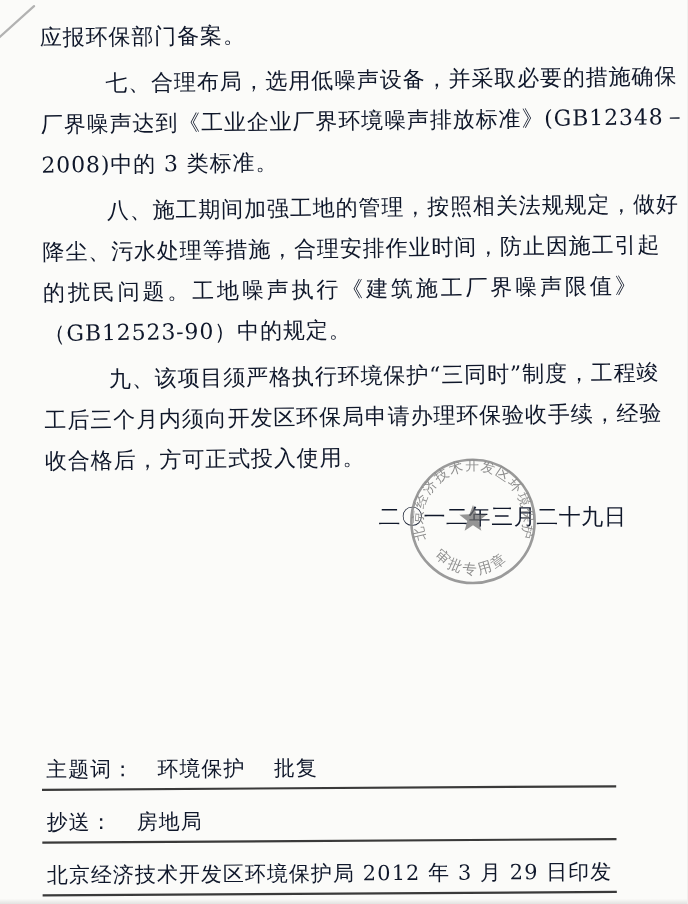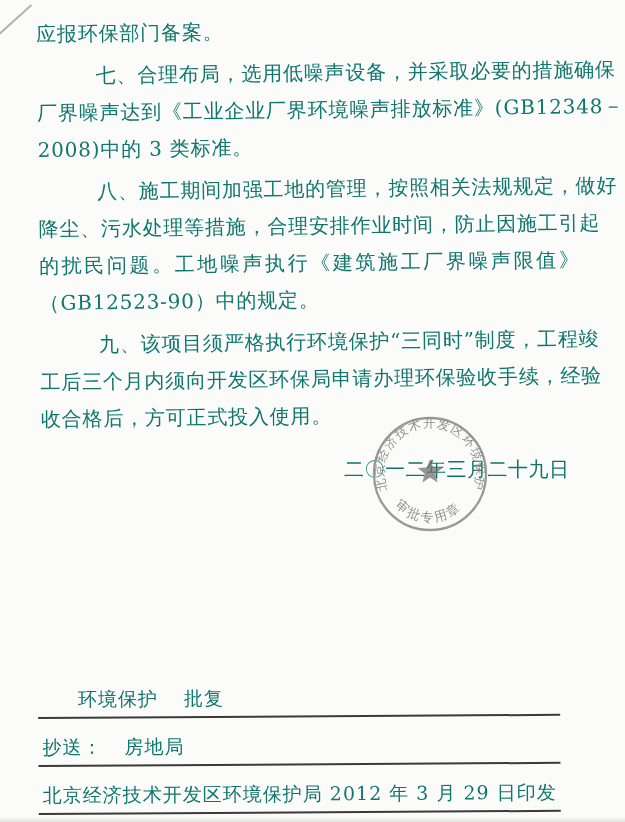--- a/index.html
+++ b/index.html
@@ -1,20 +1,20 @@
 <!DOCTYPE html>
 <html><head>
 <meta charset="utf-8">
 <style>
   html,body { margin:0; padding:0; background:#e8e8e6; }
   .page {
     position:relative; width:625px; height:822px; margin:0 auto;
     background:#fbfbf9; overflow:hidden;
     font-family:"DejaVu Serif","Liberation Serif",serif;
-    color:#0f766e;
+    color:#0f172a;
   }
   .page::after {
     content:""; position:absolute; left:0; right:0; bottom:0; height:5px;
     background:linear-gradient(to bottom, rgba(0,0,0,0), rgba(0,0,0,0.10));
     pointer-events:none;
   }
   .scratch {
     position:absolute; left:-4px; top:36px; width:48px; height:2px;
     background:#9a9a9a; transform:rotate(-42deg); transform-origin:left center;
     border-radius:2px; opacity:.75;
@@ -48,21 +48,21 @@
   }
   .frow {
     display:flex; align-items:flex-end;
     border-bottom:2px solid #3a3a3a;
     font-size:19px; letter-spacing:1px; padding:0 4px 4px 4px;
     white-space:nowrap; height:25px;
   }
   .frow + .frow { margin-top:17px; }
   .kw-label { }
   .v-gap-a { margin-left:22px; }
-  .v-gap-b { margin-left:36px; }
+  .v-gap-b { margin-left:21px; }
   .v-gap-c { margin-left:26px; }
   .cc-gap-a { margin-left:46px; }
   .cc-gap-b { margin-left:22px; }
   .issuer-row { justify-content:space-between; }
 </style>
 </head>
 <body>
 
 <div class="page">
 
@@ -95,20 +95,21 @@
       <textPath href="#arcTop" startOffset="2">北京经济技术开发区环境保护局</textPath>
     </text>
     <text font-size="13" letter-spacing="2">
       <textPath href="#arcBottom" startOffset="6">审批专用章</textPath>
     </text>
   </svg>
 
   <div class="footer">
 
     <div class="frow">
+      <span class="kw-label">主题词：</span>
       <span class="v-gap-b">环境保护</span>
       <span class="v-gap-c">批复</span>
     </div>
 
     <div class="frow">
       <span>抄送：</span>
       <span class="cc-gap-b">房地局</span>
     </div>
 
     <div class="frow issuer-row">

